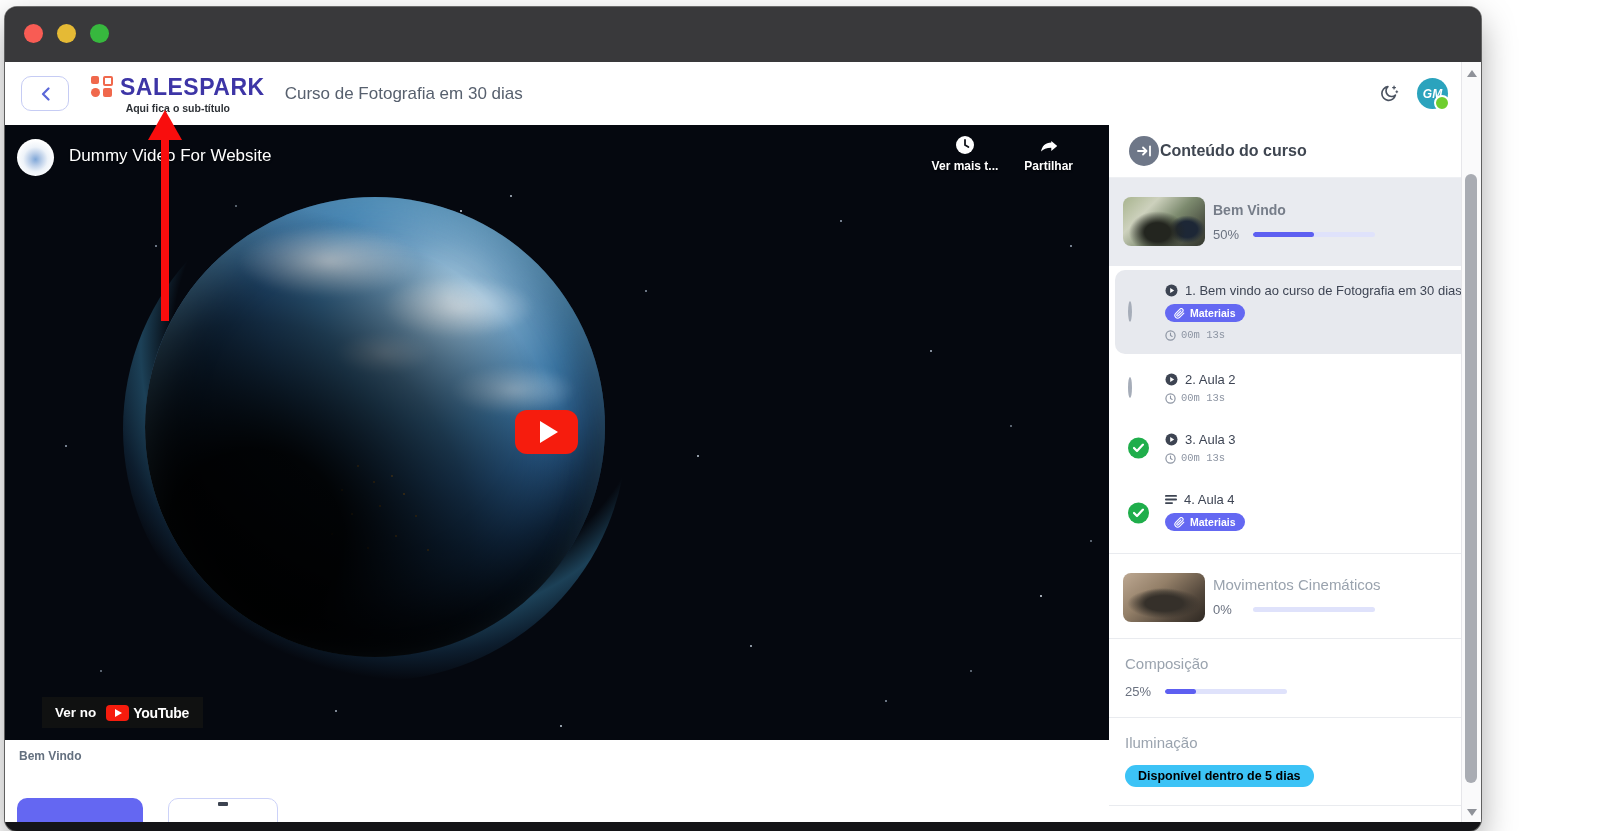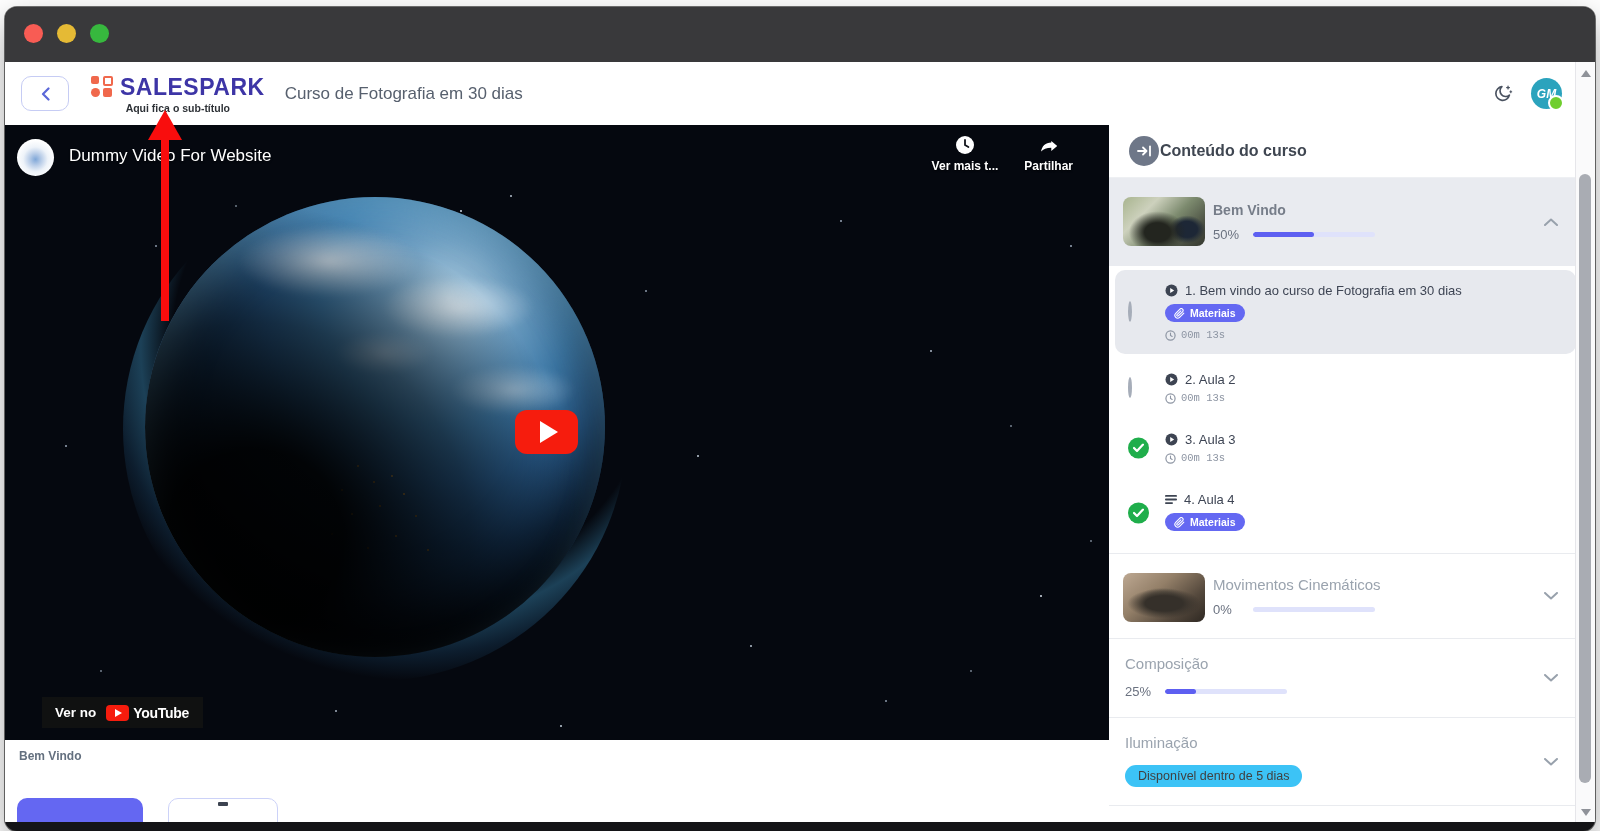--- a/index.html
+++ b/index.html
@@ -1,17 +1,17 @@
 <!DOCTYPE html>
 <html><head>
 <meta charset="utf-8">
 <style>
   html,body{margin:0;padding:0;background:#ffffff;width:1600px;height:831px;overflow:hidden;
     font-family:"Liberation Sans","DejaVu Sans",sans-serif;}
-  .window{position:absolute;left:5px;top:7px;width:1590px;height:824px;background:#141417;
+  .window{position:absolute;left:5px;top:7px;width:1476px;height:824px;background:#141417;
     border-radius:12px;overflow:hidden;box-shadow:0 0 0 1px rgba(0,0,0,.55),0 14px 34px rgba(0,0,0,.35);}
   
   .titlebar{position:absolute;top:0;left:0;right:0;height:55px;background:#39393b;}
   .tl-dot{position:absolute;top:17px;width:19px;height:19px;border-radius:50%;}
   .tl-red{left:19px;background:#f85c54;}
   .tl-yellow{left:52px;background:#e5ba35;}
   .tl-green{left:85px;background:#37b83e;}
   
   .app{position:absolute;top:55px;left:0;width:100%;height:760px;background:#ffffff;overflow:hidden;}
   .appheader{position:absolute;top:0;left:0;right:19px;height:63px;background:#fff;
@@ -124,22 +124,22 @@
   .check{width:21px;height:21px;border-radius:50%;background:#1fae4b;display:flex;align-items:center;justify-content:center;}
   .l-row1{display:flex;align-items:center;gap:7px;}
   .l-title{font-size:13px;font-weight:500;color:#3e4554;}
   .l-badge{display:inline-flex;align-items:center;gap:5px;background:#6468f2;color:#fff;border-radius:9px;
     padding:3px 9px;font-size:10.5px;font-weight:700;margin:6px 0 2px 0;width:fit-content;}
   .l-dur{display:flex;align-items:center;gap:5px;font-size:10.5px;color:#8d95a3;margin-top:5px;font-family:Liberation Mono, monospace;}
   .divider{height:1px;background:#e9ebef;}
   .sec-plain{padding:16px 0 18px 0;}
   .sec-plain .sec-name{margin:0 0 12px 16px;}
   .sec-plain .prog-row{margin-left:16px;}
-  .badge-cyan{display:inline-block;margin:2px 0 0 16px;background:#3cc3f6;color:#404040;font-size:12.5px;
-    font-weight:400;padding:4px 13px;border-radius:13px;}
+  .badge-cyan{display:inline-block;margin:2px 0 0 16px;background:#3cc3f6;color:#000000;font-size:12.5px;
+    font-weight:700;padding:4px 13px;border-radius:13px;}
   
   .scrollbar{position:absolute;right:0;top:0;bottom:0;width:19px;background:#fafafb;border-left:1px solid #e6e6ea;}
   .sb-arrow{position:absolute;left:50%;transform:translateX(-50%);width:0;height:0;}
   .sb-up{top:8px;border-left:5px solid transparent;border-right:5px solid transparent;border-bottom:7px solid #8f9299;}
   .sb-down{bottom:6px;border-left:5px solid transparent;border-right:5px solid transparent;border-top:7px solid #8f9299;}
   .sb-thumb{position:absolute;left:3px;width:12px;top:112px;height:609px;background:#a9acb3;border-radius:6px;cursor:pointer;}
   svg{display:block;}
 </style>
 </head>
 <body>

